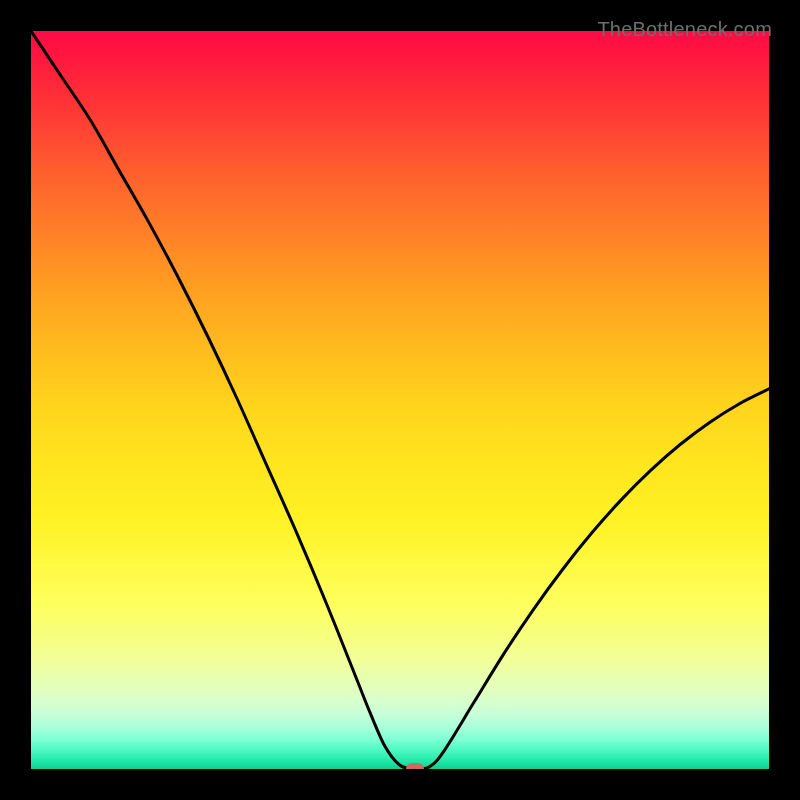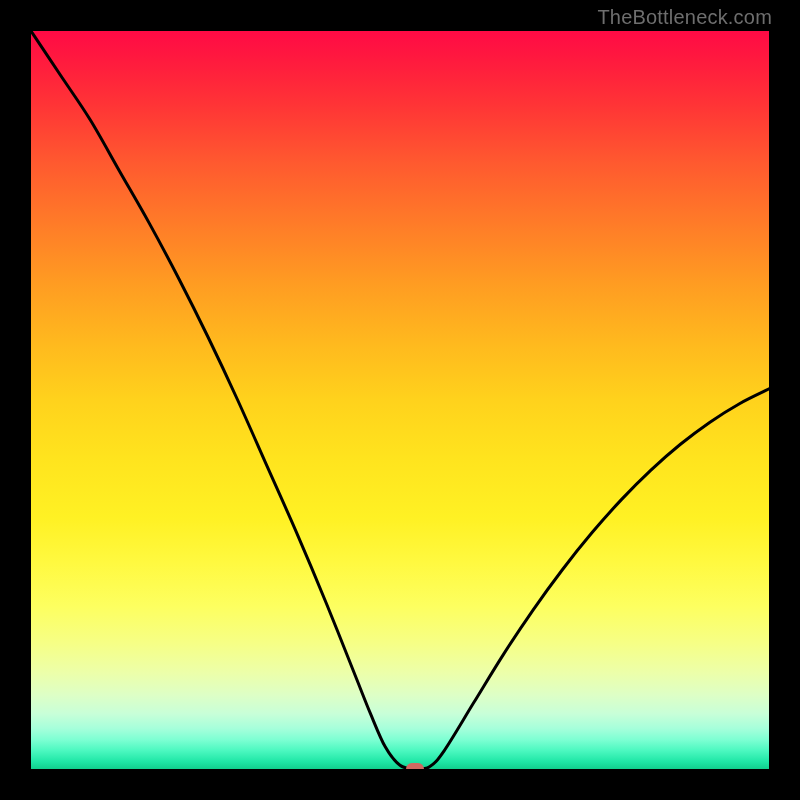--- a/index.html
+++ b/index.html
@@ -62,21 +62,21 @@
   .marker {
     position: absolute;
     width: 18px;
     height: 12px;
     border-radius: 6px;
     background: #cf6a61;
     transform: translate(-50%, -50%);
   }
   .attrib {
     position: absolute;
-    top: 6px;
+    top: 18px;
     right: 28px;
     color: #6e6e6e;
     font-size: 20px;
     letter-spacing: 0.2px;
   }
 </style>
 </head>
 <body>
 
 <div class="chart-wrap">

